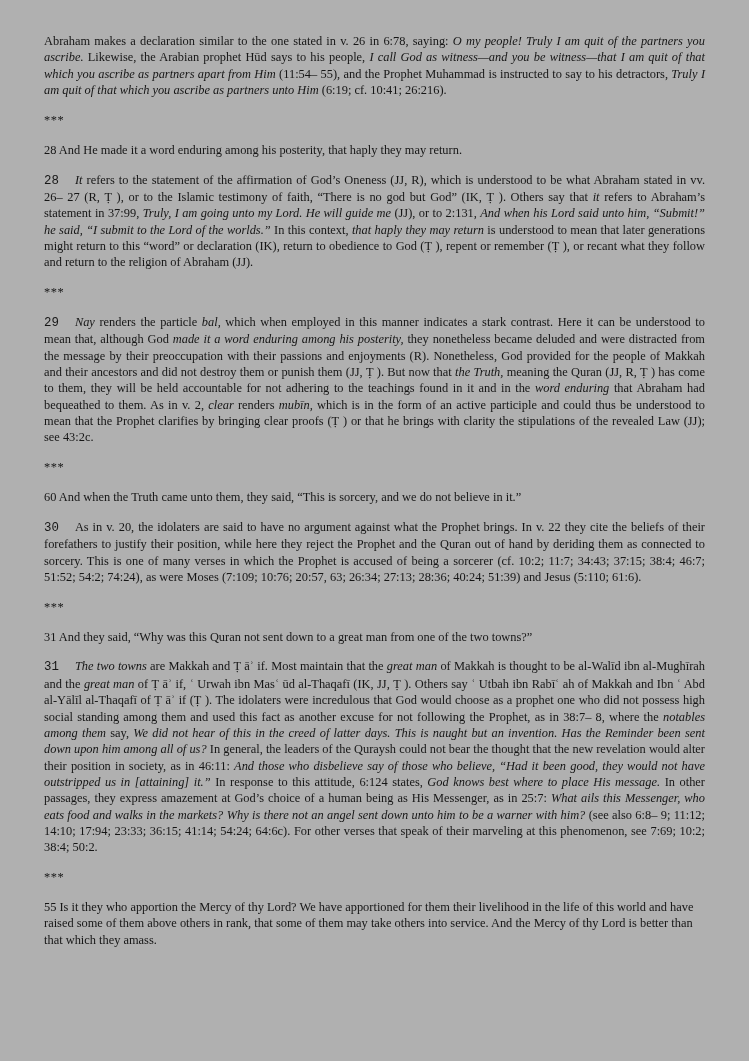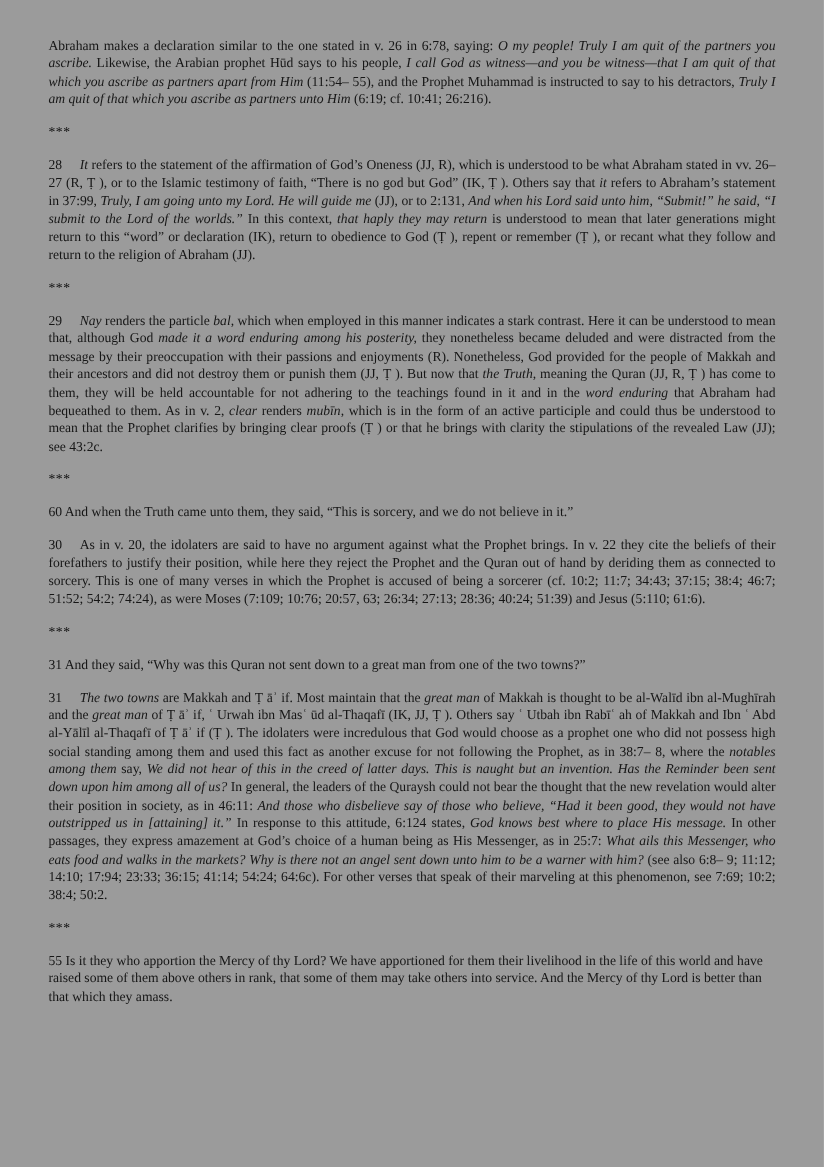--- a/index.html
+++ b/index.html
@@ -12,21 +12,21 @@
     height: 1061px;
     overflow: hidden;
     font-family: "Liberation Serif", "DejaVu Serif", serif;
     color: #161616;
     -webkit-font-smoothing: antialiased;
   }
   #page {
     position: relative;
     width: 749px;
     height: 1061px;
-    background: #22c55e;
+    background: #84cc16;
     box-sizing: border-box;
     padding: 33px 44px 0 44px;
   }
   .textcol {
     width: 661px;
   }
   
   .verse-line {
     font-size: 12.4px;
     line-height: 16.35px;
@@ -36,20 +36,21 @@
   
   .commentary {
     font-size: 12.4px;
     line-height: 16.35px;
     text-align: justify;
     text-justify: inter-word;
     margin: 0 0 13.5px 0;
   }
   .commentary .vnum {
     font-weight: normal;
+    font-family: Liberation Mono, monospace;
   }
   .vgap {
     display: inline-block;
     width: 16px;
   }
   
   .sep {
     font-size: 12.4px;
     line-height: 16.35px;
     letter-spacing: 0.6px;
@@ -60,20 +61,21 @@
   
   #page { filter: saturate(0); }
 </style>
 </head>
 <body>
 
 <div id="page">
   <div class="textcol" id="blocks">
       <p class="commentary"><span>Abraham makes a declaration similar to the one stated in v. 26 in 6:78, saying: </span><i>O my people! Truly I am quit of the partners you ascribe.</i><span> Likewise, the Arabian prophet Hūd says to his people, </span><i>I call God as witness—and you be witness—that I am quit of that which you ascribe as partners apart from Him</i><span> (11:54– 55), and the Prophet Muhammad is instructed to say to his detractors, </span><i>Truly I am quit of that which you ascribe as partners unto Him</i><span> (6:19; cf. 10:41; 26:216).</span></p>
       <div class="sep">***</div>
+      <p class="verse-line"><span>28 And He made it a word enduring among his posterity, that haply they may return.</span></p>
       <p class="commentary"><span class="vnum">28</span><span class="vgap"></span><i>It</i><span> refers to the statement of the affirmation of God’s Oneness (JJ, R), which is understood to be what Abraham stated in vv. 26– 27 (R, Ṭ ), or to the Islamic testimony of faith, “There is no god but God” (IK, Ṭ ). Others say that </span><i>it</i><span> refers to Abraham’s statement in 37:99, </span><i>Truly, I am going unto my Lord. He will guide me</i><span> (JJ), or to 2:131, </span><i>And when his Lord said unto him, “Submit!” he said, “I submit to the Lord of the worlds.”</i><span> In this context, </span><i>that haply they may return</i><span> is understood to mean that later generations might return to this “word” or declaration (IK), return to obedience to God (Ṭ ), repent or remember (Ṭ ), or recant what they follow and return to the religion of Abraham (JJ).</span></p>
       <div class="sep">***</div>
       <p class="commentary"><span class="vnum">29</span><span class="vgap"></span><i>Nay</i><span> renders the particle </span><i>bal,</i><span> which when employed in this manner indicates a stark contrast. Here it can be understood to mean that, although God </span><i>made it a word enduring among his posterity,</i><span> they nonetheless became deluded and were distracted from the message by their preoccupation with their passions and enjoyments (R). Nonetheless, God provided for the people of Makkah and their ancestors and did not destroy them or punish them (JJ, Ṭ ). But now that </span><i>the Truth,</i><span> meaning the Quran (JJ, R, Ṭ ) has come to them, they will be held accountable for not adhering to the teachings found in it and in the </span><i>word enduring</i><span> that Abraham had bequeathed to them. As in v. 2, </span><i>clear</i><span> renders </span><i>mubīn,</i><span> which is in the form of an active participle and could thus be understood to mean that the Prophet clarifies by bringing clear proofs (Ṭ ) or that he brings with clarity the stipulations of the revealed Law (JJ); see 43:2c.</span></p>
       <div class="sep">***</div>
       <p class="verse-line"><span>60 And when the Truth came unto them, they said, “This is sorcery, and we do not believe in it.”</span></p>
       <p class="commentary"><span class="vnum">30</span><span class="vgap"></span><span>As in v. 20, the idolaters are said to have no argument against what the Prophet brings. In v. 22 they cite the beliefs of their forefathers to justify their position, while here they reject the Prophet and the Quran out of hand by deriding them as connected to sorcery. This is one of many verses in which the Prophet is accused of being a sorcerer (cf. 10:2; 11:7; 34:43; 37:15; 38:4; 46:7; 51:52; 54:2; 74:24), as were Moses (7:109; 10:76; 20:57, 63; 26:34; 27:13; 28:36; 40:24; 51:39) and Jesus (5:110; 61:6).</span></p>
       <div class="sep">***</div>
       <p class="verse-line"><span>31 And they said, “Why was this Quran not sent down to a great man from one of the two towns?”</span></p>
       <p class="commentary"><span class="vnum">31</span><span class="vgap"></span><i>The two towns</i><span> are Makkah and Ṭ āʾ if. Most maintain that the </span><i>great man</i><span> of Makkah is thought to be al-Walīd ibn al-Mughīrah and the </span><i>great man</i><span> of Ṭ āʾ if, ʿ Urwah ibn Masʿ ūd al-Thaqafī (IK, JJ, Ṭ ). Others say ʿ Utbah ibn Rabīʿ ah of Makkah and Ibn ʿ Abd al-Yālīl al-Thaqafī of Ṭ āʾ if (Ṭ ). The idolaters were incredulous that God would choose as a prophet one who did not possess high social standing among them and used this fact as another excuse for not following the Prophet, as in 38:7– 8, where the </span><i>notables among them</i><span> say, </span><i>We did not hear of this in the creed of latter days. This is naught but an invention. Has the Reminder been sent down upon him among all of us?</i><span> In general, the leaders of the Quraysh could not bear the thought that the new revelation would alter their position in society, as in 46:11: </span><i>And those who disbelieve say of those who believe, “Had it been good, they would not have outstripped us in [attaining] it.”</i><span> In response to this attitude, 6:124 states, </span><i>God knows best where to place His message.</i><span> In other passages, they express amazement at God’s choice of a human being as His Messenger, as in 25:7: </span><i>What ails this Messenger, who eats food and walks in the markets? Why is there not an angel sent down unto him to be a warner with him?</i><span> (see also 6:8– 9; 11:12; 14:10; 17:94; 23:33; 36:15; 41:14; 54:24; 64:6c). For other verses that speak of their marveling at this phenomenon, see 7:69; 10:2; 38:4; 50:2.</span></p>
       <div class="sep">***</div>

